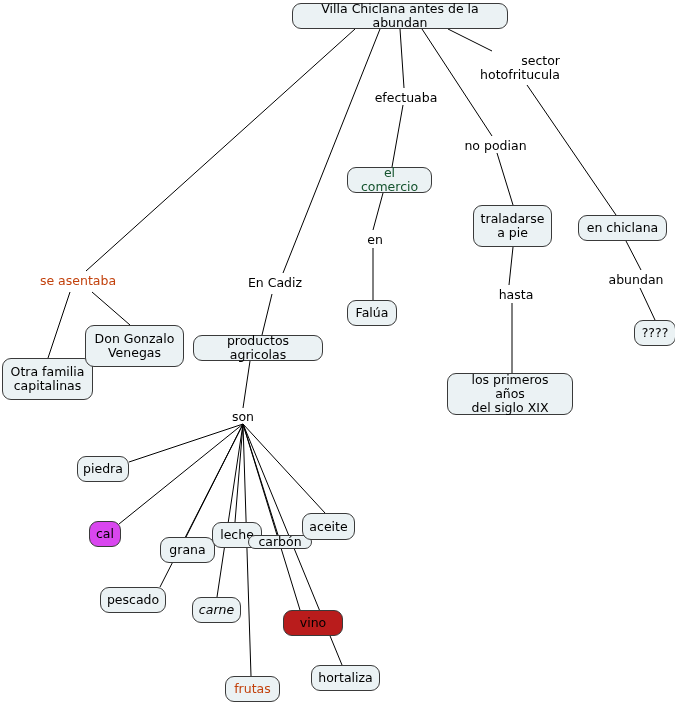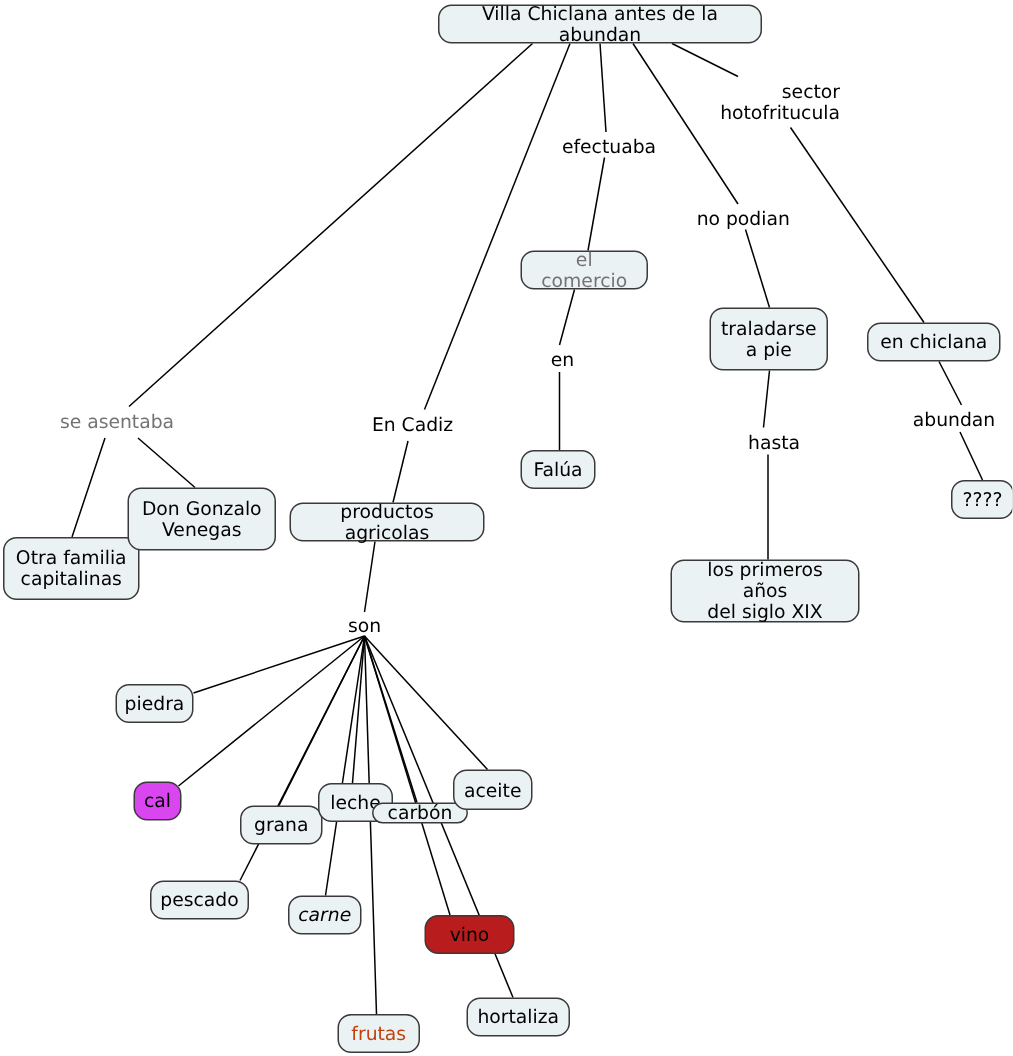--- a/index.html
+++ b/index.html
@@ -80,21 +80,21 @@
       <line x1="243" y1="424" x2="186" y2="537" stroke="#000000" stroke-width="1"></line>
       <line x1="243" y1="424" x2="217" y2="597" stroke="#000000" stroke-width="1"></line>
       <line x1="243" y1="424" x2="235" y2="522" stroke="#000000" stroke-width="1"></line>
       <line x1="243" y1="424" x2="251" y2="676" stroke="#000000" stroke-width="1"></line>
       <line x1="243" y1="424" x2="278" y2="535" stroke="#000000" stroke-width="1"></line>
       <line x1="243" y1="424" x2="300" y2="610" stroke="#000000" stroke-width="1"></line>
       <line x1="243" y1="424" x2="342" y2="665" stroke="#000000" stroke-width="1"></line>
       <line x1="243" y1="424" x2="325" y2="513" stroke="#000000" stroke-width="1"></line>
     </svg>
 <div class="node" style="left: 292px; top: 3px; width: 216px; height: 26px; background: rgb(235, 242, 244); border-color: rgb(58, 58, 58); color: rgb(0, 0, 0);">Villa Chiclana antes de la abundan</div>
-    <div class="node" style="left: 347px; top: 167px; width: 85px; height: 26px; background: rgb(235, 242, 244); border-color: rgb(58, 58, 58); color: #737373;">el comercio</div>
+    <div class="node" style="left: 347px; top: 167px; width: 85px; height: 26px; background: rgb(235, 242, 244); border-color: rgb(58, 58, 58); color: #14532d;">el comercio</div>
     <div class="node" style="left: 347px; top: 300px; width: 50px; height: 26px; background: rgb(235, 242, 244); border-color: rgb(58, 58, 58); color: rgb(0, 0, 0);">Falúa</div>
     <div class="node" style="left: 473px; top: 205px; width: 79px; height: 42px; background: rgb(235, 242, 244); border-color: rgb(58, 58, 58); color: rgb(0, 0, 0);">traladarse
 a pie</div>
     <div class="node" style="left: 447px; top: 373px; width: 126px; height: 42px; background: rgb(235, 242, 244); border-color: rgb(58, 58, 58); color: rgb(0, 0, 0);">los primeros años
 del siglo XIX</div>
     <div class="node" style="left: 578px; top: 215px; width: 89px; height: 26px; background: rgb(235, 242, 244); border-color: rgb(58, 58, 58); color: rgb(0, 0, 0);">en chiclana</div>
     <div class="node" style="left: 634px; top: 320px; width: 42px; height: 26px; background: rgb(235, 242, 244); border-color: rgb(58, 58, 58); color: rgb(0, 0, 0);">????</div>
     <div class="node" style="left: 2px; top: 358px; width: 91px; height: 42px; background: rgb(235, 242, 244); border-color: rgb(58, 58, 58); color: rgb(0, 0, 0);">Otra familia
 capitalinas</div>
     <div class="node" style="left: 85px; top: 325px; width: 99px; height: 42px; background: rgb(235, 242, 244); border-color: rgb(58, 58, 58); color: rgb(0, 0, 0);">Don Gonzalo
@@ -104,21 +104,21 @@
     <div class="node" style="left: 89px; top: 521px; width: 32px; height: 26px; background: #d946ef; border-color: rgb(58, 58, 58); color: rgb(0, 0, 0);">cal</div>
     <div class="node" style="left: 100px; top: 587px; width: 66px; height: 26px; background: rgb(235, 242, 244); border-color: rgb(58, 58, 58); color: rgb(0, 0, 0);">pescado</div>
     <div class="node" style="left: 160px; top: 537px; width: 55px; height: 26px; background: rgb(235, 242, 244); border-color: rgb(58, 58, 58); color: rgb(0, 0, 0);">grana</div>
     <div class="node" style="left: 192px; top: 597px; width: 49px; height: 26px; background: rgb(235, 242, 244); border-color: rgb(58, 58, 58); color: rgb(0, 0, 0); font-style: italic;">carne</div>
     <div class="node" style="left: 212px; top: 522px; width: 50px; height: 26px; background: rgb(235, 242, 244); border-color: rgb(58, 58, 58); color: rgb(0, 0, 0);">leche</div>
     <div class="node" style="left: 225px; top: 676px; width: 55px; height: 26px; background: rgb(235, 242, 244); border-color: rgb(58, 58, 58); color: #c2410c;">frutas</div>
     <div class="node" style="left: 248px; top: 535px; width: 64px; height: 14px; background: rgb(235, 242, 244); border-color: rgb(58, 58, 58); color: rgb(0, 0, 0);">carbón</div>
     <div class="node" style="left: 283px; top: 610px; width: 60px; height: 26px; background: #b91c1c; border-color: rgb(58, 58, 58); color: rgb(0, 0, 0);">vino</div>
     <div class="node" style="left: 311px; top: 665px; width: 69px; height: 26px; background: rgb(235, 242, 244); border-color: rgb(58, 58, 58); color: rgb(0, 0, 0);">hortaliza</div>
     <div class="node" style="left: 302px; top: 513px; width: 53px; height: 27px; background: rgb(235, 242, 244); border-color: rgb(58, 58, 58); color: rgb(0, 0, 0);">aceite</div>
-    <div class="link-label" style="left: 38px; top: 274px; width: 80px; color: #737373;">se asentaba</div>
+    <div class="link-label" style="left: 38px; top: 274px; width: 80px; color: #c2410c;">se asentaba</div>
     <div class="link-label" style="left: 244px; top: 276px; width: 62px; color: rgb(0, 0, 0);">En Cadiz</div>
     <div class="link-label" style="left: 373px; top: 91px; width: 66px; color: rgb(0, 0, 0);">efectuaba</div>
     <div class="link-label" style="left: 365px; top: 233px; width: 20px; color: rgb(0, 0, 0);">en</div>
     <div class="link-label" style="left: 470px; top: 54px; width: 90px; color: rgb(0, 0, 0); text-align: right;">sector
 hotofritucula</div>
     <div class="link-label" style="left: 463px; top: 139px; width: 65px; color: rgb(0, 0, 0);">no podian</div>
     <div class="link-label" style="left: 496px; top: 288px; width: 40px; color: rgb(0, 0, 0);">hasta</div>
     <div class="link-label" style="left: 607px; top: 273px; width: 58px; color: rgb(0, 0, 0);">abundan</div>
     <div class="link-label" style="left: 230px; top: 410px; width: 26px; color: rgb(0, 0, 0);">son</div>
   </div>

